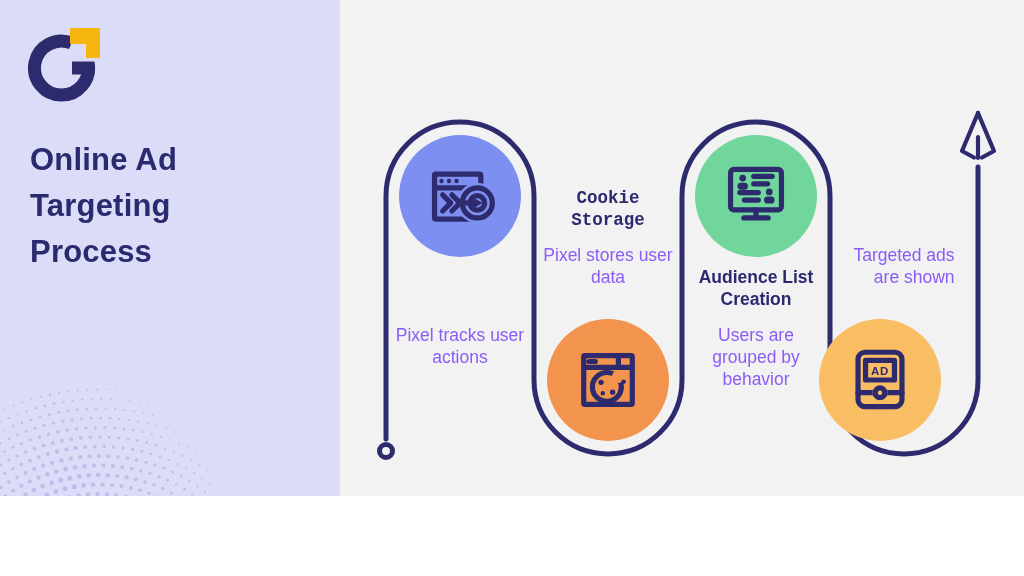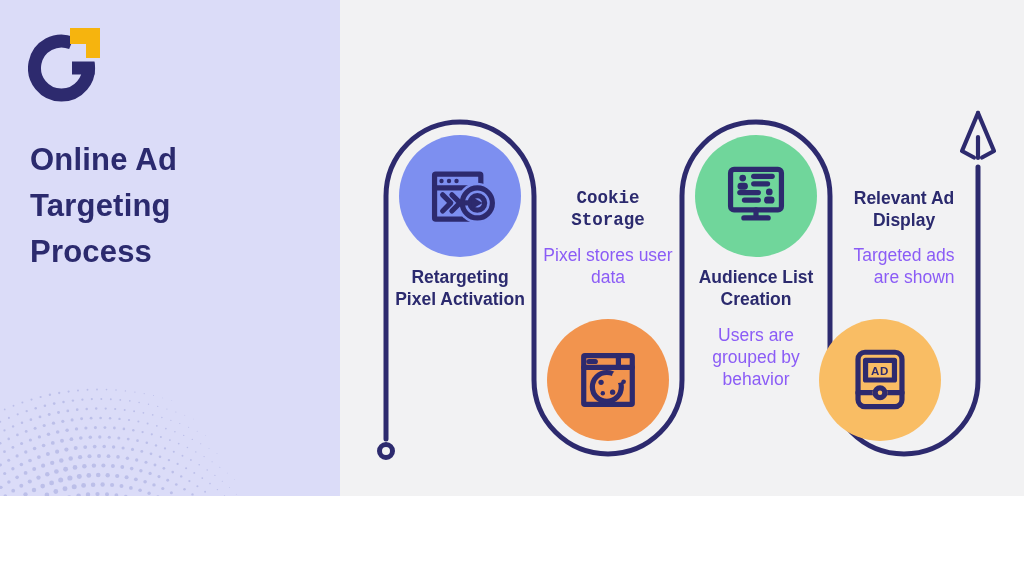--- a/index.html
+++ b/index.html
@@ -528,22 +528,22 @@
       <circle class="ic-fill" cx="29" cy="19" r="1.9"></circle>
       <circle class="ic-mask" cx="47" cy="38" r="17.5"></circle>
       <circle class="ic" cx="47" cy="38" r="13"></circle>
       <circle class="ic" cx="47" cy="38" r="6.3"></circle>
       <path class="ic" stroke-width="4" d="M17 31 L24 38 L17 45"></path>
       <path class="ic" stroke-width="4" d="M25 31 L32 38 L25 45"></path>
       <path class="ic" stroke-width="4" d="M32 38 H43"></path>
       <path class="ic-fill" d="M42 32.5 L51.5 38 L42 43.5 Z"></path>
     </svg>
   </div>
-  <div class="step-title" style="left:460px;top:266px;">Retargeting
-Pixel Activation</div>
+  <div class="step-desc" style="left:460px;top:324px;">Pixel tracks user
+actions</div>
 
   <div class="step-circle" style="left: 547px; top: 319px; --c: #f2944e;">
     <svg viewBox="0 0 64 64">
       <rect class="ic" x="11" y="11" width="42" height="42" rx="1"></rect>
       <path class="ic" d="M11 21 H53"></path>
       <path class="ic" stroke-width="3.6" d="M15.5 16 H21"></path>
       <path class="ic" stroke-width="3.6" d="M41 11 V21"></path>
       <circle class="ic" cx="31" cy="38" r="12.5"></circle>
       <circle class="ic-mask" cx="41" cy="29" r="5.6"></circle>
       <path class="ic" stroke-width="4" d="M36.7 33.5 A5.6 5.6 0 0 1 41 34.6" opacity="0"></path>
@@ -582,18 +582,16 @@
   <div class="step-circle" style="left: 819px; top: 319px; --c: #f9bd64;">
     <svg viewBox="0 0 64 64">
       <rect class="ic" x="13" y="8" width="38" height="47" rx="6"></rect>
       <rect class="ic" stroke-width="4" x="19.5" y="15" width="25" height="17"></rect>
       <text x="32" y="27.5" text-anchor="middle" font-family="Liberation Sans, sans-serif" font-size="10" font-weight="700" letter-spacing="0.5" fill="#2d2a6e">AD</text>
       <path class="ic" stroke-width="4" d="M13 43 H51"></path>
       <circle class="ic-mask" cx="32" cy="43" r="6.5"></circle>
       <circle class="ic" stroke-width="4" cx="32" cy="43" r="4.2"></circle>
     </svg>
   </div>
-  <div class="step-title" style="left:904px;top:187px;">Relevant Ad
-Display</div>
   <div class="step-desc" style="left:904px;top:244px;text-align:right;">Targeted ads
 are shown</div>
 
 </div>
 
 </body></html>

